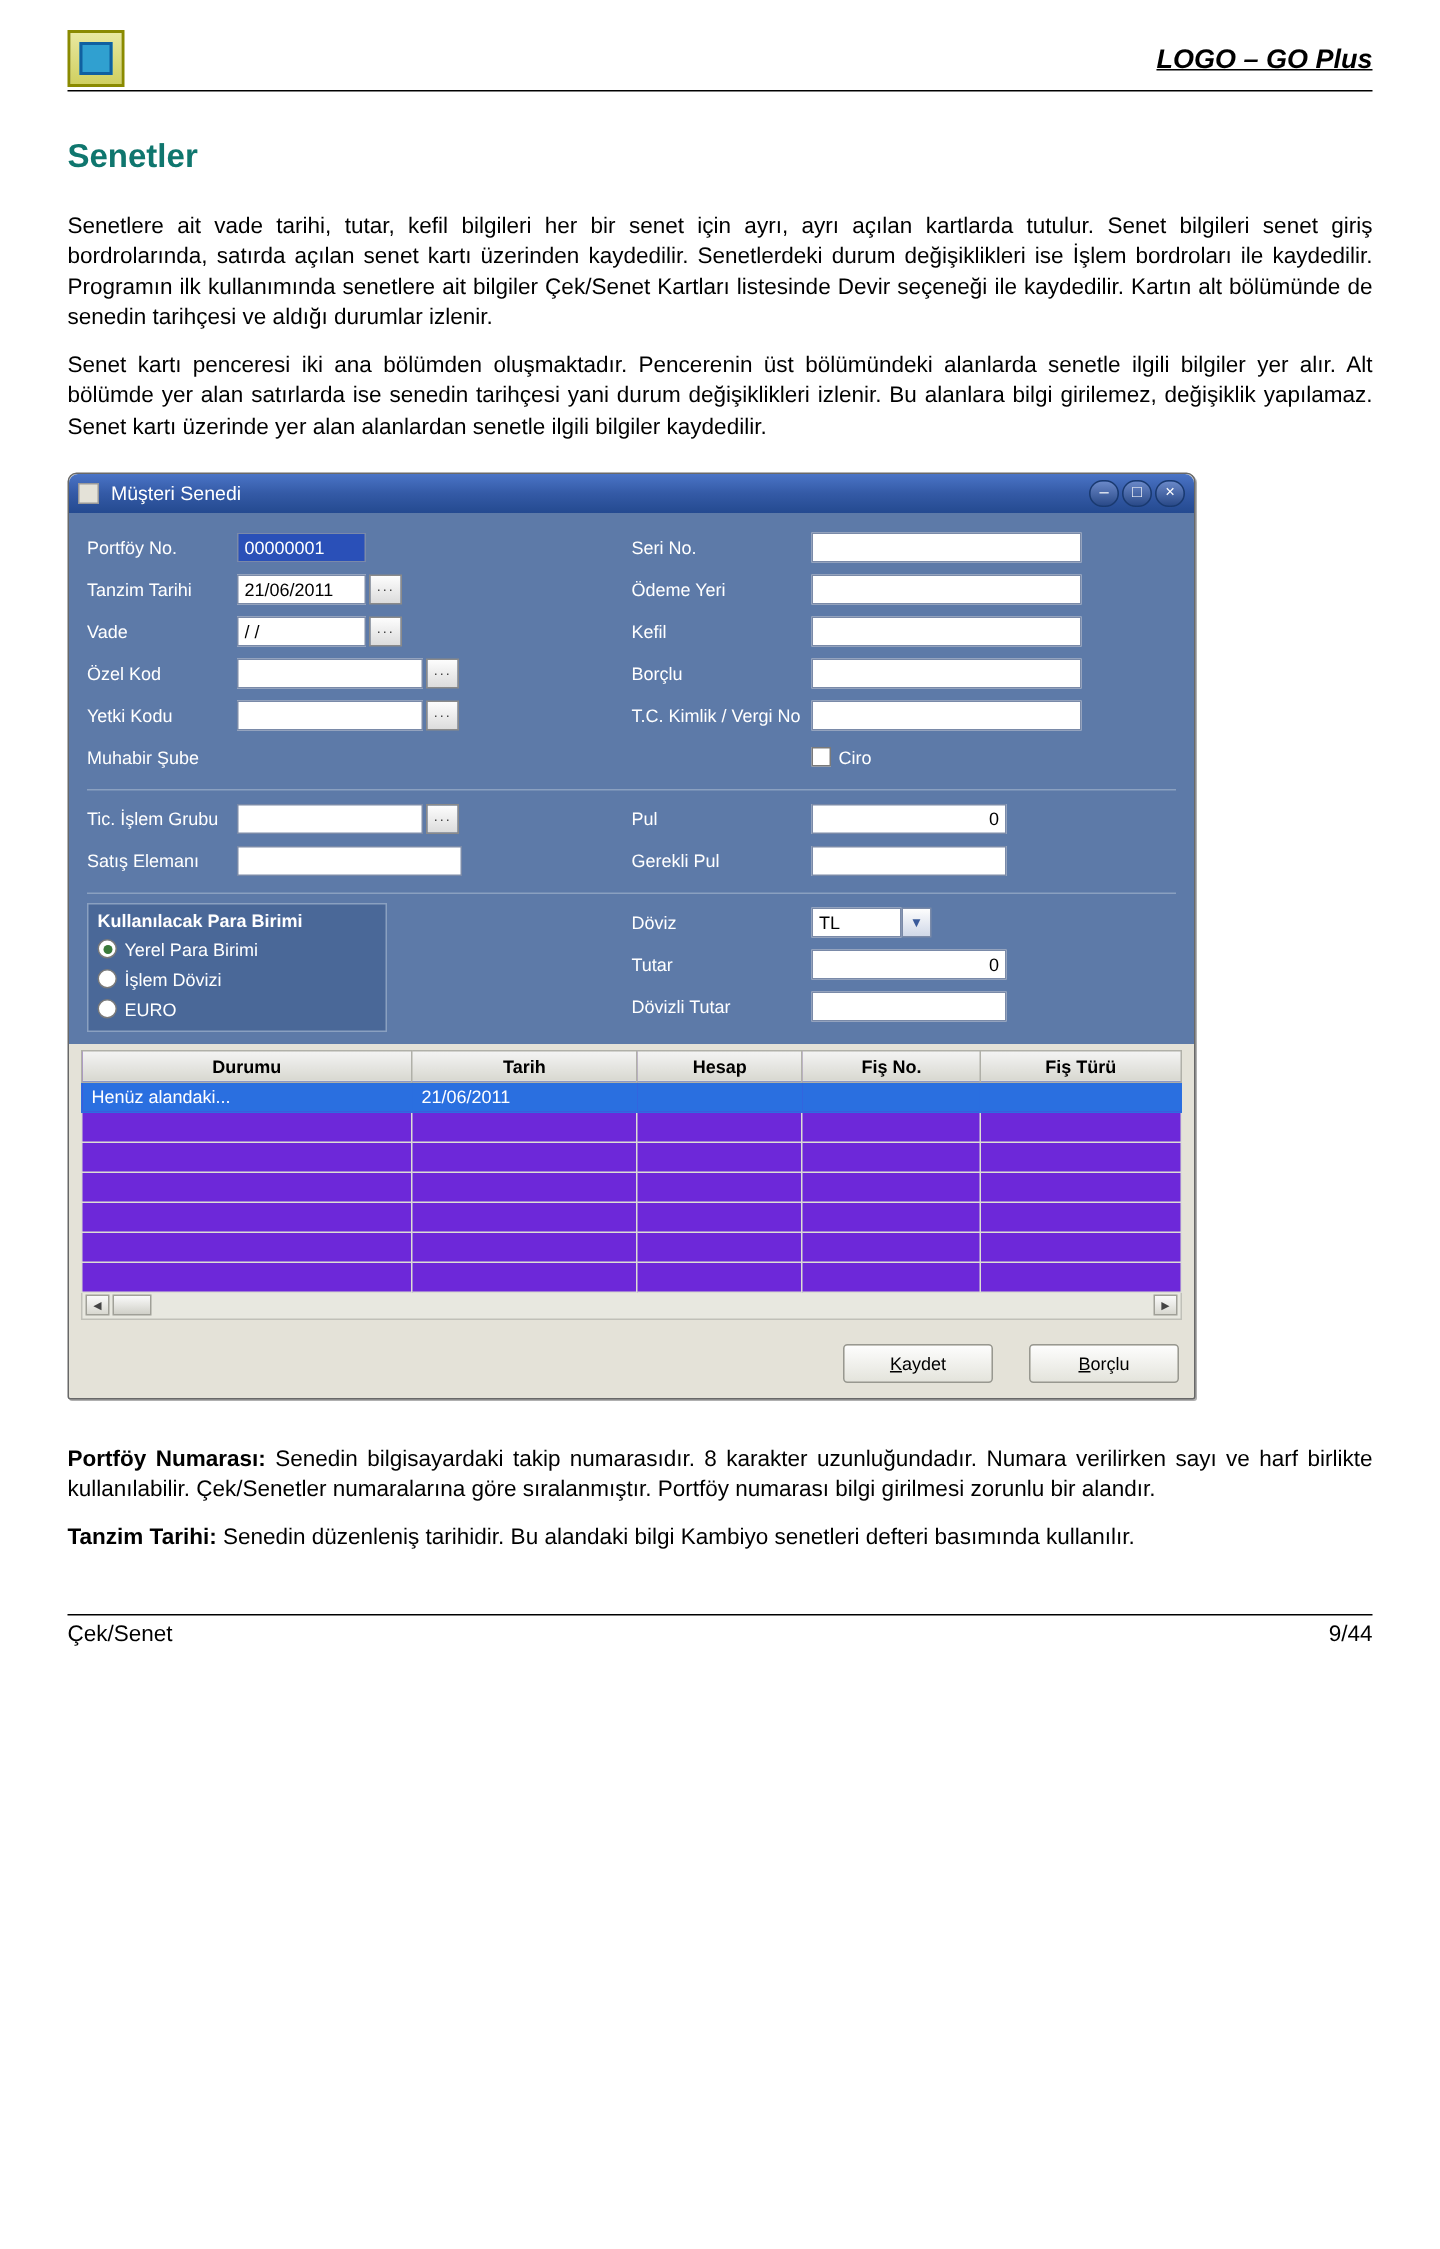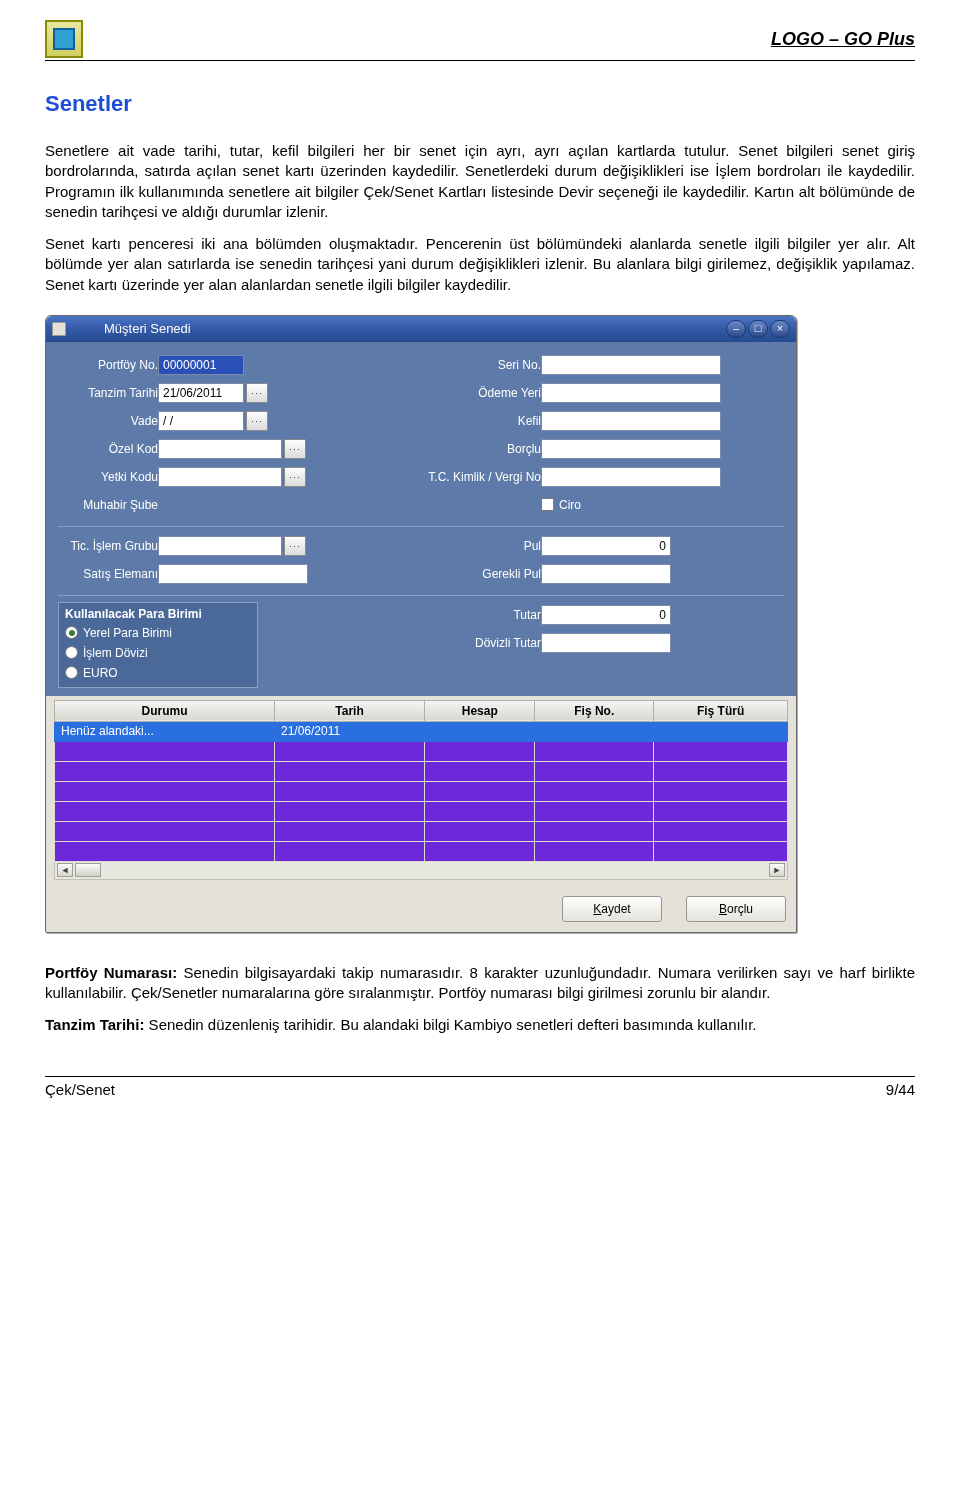--- a/index.html
+++ b/index.html
@@ -31,21 +31,21 @@
     border: 2px solid #1060a0;
     background: #30a0d0;
   }
   .product-name {
     font-weight: bold;
     font-style: italic;
     font-size: 18px;
     text-decoration: underline;
   }
   h1.section-title {
-    color: #1d4ed8;
+    color: #0f766e;
     font-size: 22px;
     font-weight: bold;
     margin: 30px 0 24px 0;
   }
   p.body-text {
     text-align: justify;
     margin: 12px 0;
     line-height: 1.35;
   }
   .bold-run { font-weight: bold; }
@@ -62,21 +62,20 @@
     font-family: Tahoma, sans-serif;
   }
   .titlebar {
     height: 26px;
     background: linear-gradient(180deg,#4a74c6 0%,#345aa6 50%,#244a90 100%);
     border-radius: 6px 6px 0 0;
     display: flex;
     align-items: center;
     color: #fff;
     padding: 0 6px;
-    gap: 30px;
   }
   .titlebar .sys-icon {
     width: 14px; height: 14px;
     background: #e4e2d8;
     border: 1px solid #999;
     margin-right: 8px;
   }
   .titlebar .title-text { font-size: 13px; flex: 1; }
   .winbtns { display: flex; gap: 2px; }
   .winbtn {
@@ -92,21 +91,21 @@
     color: #fff;
     padding: 10px 12px 8px 12px;
   }
   .form-grid { display: flex; }
   .form-col { flex: 1; }
   .form-row {
     display: flex; align-items: center;
     height: 26px; margin-bottom: 2px;
   }
   .form-row label {
-    width: 100px; font-size: 12px; text-align: right;
+    width: 100px; font-size: 12px;
   }
   .form-col.right .form-row label { width: 120px; }
   .tin {
     background: #fff; color: #000;
     border: 1px solid #7a8aa8;
     height: 20px; padding: 1px 4px;
     font-size: 12px; font-family: Tahoma, sans-serif;
   }
   .tin.sel { background: #2a50b8; color: #fff; }
   .lookup-btn {
@@ -336,20 +335,25 @@
               <span>İşlem Dövizi</span>
             </div>
           <div class="radio-row">
               <span class="radio-circle"></span>
               <span>EURO</span>
             </div>
         </div>
       </div>
       <div class="form-col right">
         <div class="form-row">
+          <label>Döviz</label>
+          <input class="tin" style="width: 60px;" value="TL">
+          <div class="dd-btn">▼</div>
+        </div>
+        <div class="form-row">
           <label>Tutar</label>
           <input class="tin" style="width: 130px; text-align: right;" value="0">
         </div>
         <div class="form-row">
           <label>Dövizli Tutar</label>
           <input class="tin" style="width: 130px;" value="">
         </div>
       </div>
     </div>
   </div>

